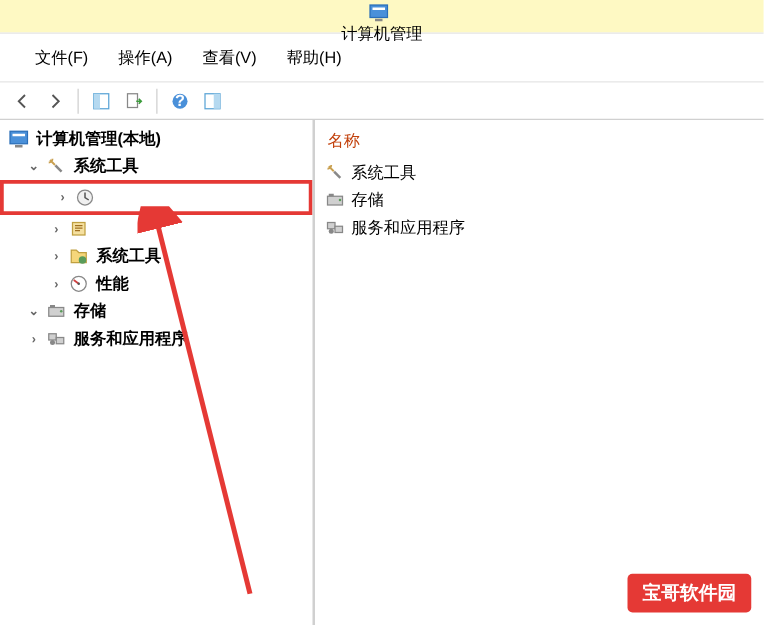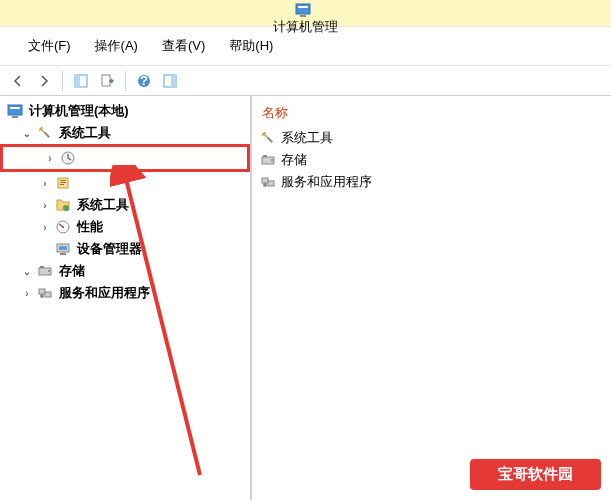--- a/index.html
+++ b/index.html
@@ -20,21 +20,21 @@
 .tree-icon { width: 16px; height: 16px; display: inline-flex; align-items: center; justify-content: center; margin: 0 3px; }
 .tree-label { padding: 1px 3px; cursor: default; }
 .indent-0 { padding-left: 4px; }
 .indent-1 { padding-left: 20px; }
 .indent-2 { padding-left: 38px; }
 .highlight-box { border: 3px solid #e53935; padding: 0 40px 0 2px; }
 .list-header { padding: 4px 10px; color: #c2410c; border-bottom: 1px solid transparent; }
 .list-item { display: flex; align-items: center; height: 22px; padding-left: 8px; }
 .list-icon { width: 16px; height: 16px; display: inline-flex; align-items: center; justify-content: center; margin-right: 5px; }
 .arrow-svg { position: absolute; top: 165px; left: 110px; pointer-events: none; }
-.watermark { position: absolute; bottom: 10px; right: 10px; background: #e53935; color: #fff; font-weight: bold; padding: 6px 28px; border-radius: 4px; font-size: 15px; }
+.watermark { position: absolute; bottom: 10px; right: 10px; background: #e53935; color: #fff; font-weight: bold; padding: 6px 12px; border-radius: 4px; font-size: 15px; }
 </style>
 </head>
 <body>
 
 <div class="titlebar">
   <span class="titlebar-icon">
     <svg viewBox="0 0 16 16">
         <rect x="1" y="2" width="14" height="10" fill="#4a90d9" stroke="#2a6eb8"></rect>
         <rect x="3" y="4" width="10" height="2" fill="#fff"></rect>
         <rect x="5" y="13" width="6" height="2" fill="#888"></rect>
@@ -154,31 +154,20 @@
       <span class="tree-icon">
           <svg viewBox="0 0 16 16">
             <circle cx="8" cy="8" r="6" fill="#fff" stroke="#888"></circle>
             <path d="M8 8 L4 5" stroke="#d04040" stroke-width="1.5"></path>
             <circle cx="8" cy="8" r="1" fill="#555"></circle>
           </svg>
         </span>
       <span class="tree-label">性能</span>
     </div>
 
-    <div class="tree-node indent-2">
-      <span class="tree-toggle"></span>
-      <span class="tree-icon">
-          <svg viewBox="0 0 16 16">
-            <rect x="2" y="3" width="12" height="8" fill="#d0d8e0" stroke="#888"></rect>
-            <rect x="5" y="12" width="6" height="2" fill="#888"></rect>
-            <rect x="4" y="5" width="8" height="4" fill="#6a9cd0"></rect>
-          </svg>
-        </span>
-      <span class="tree-label">设备管理器</span>
-    </div>
 
     <div class="tree-node indent-1">
       <span class="tree-toggle">⌄</span>
       <span class="tree-icon">
           <svg viewBox="0 0 16 16">
             <rect x="2" y="5" width="12" height="7" fill="#d0d0d0" stroke="#888"></rect>
             <circle cx="12" cy="8" r="1" fill="#5a9c5a"></circle>
             <rect x="3" y="3" width="4" height="2" fill="#888"></rect>
           </svg>
         </span>

